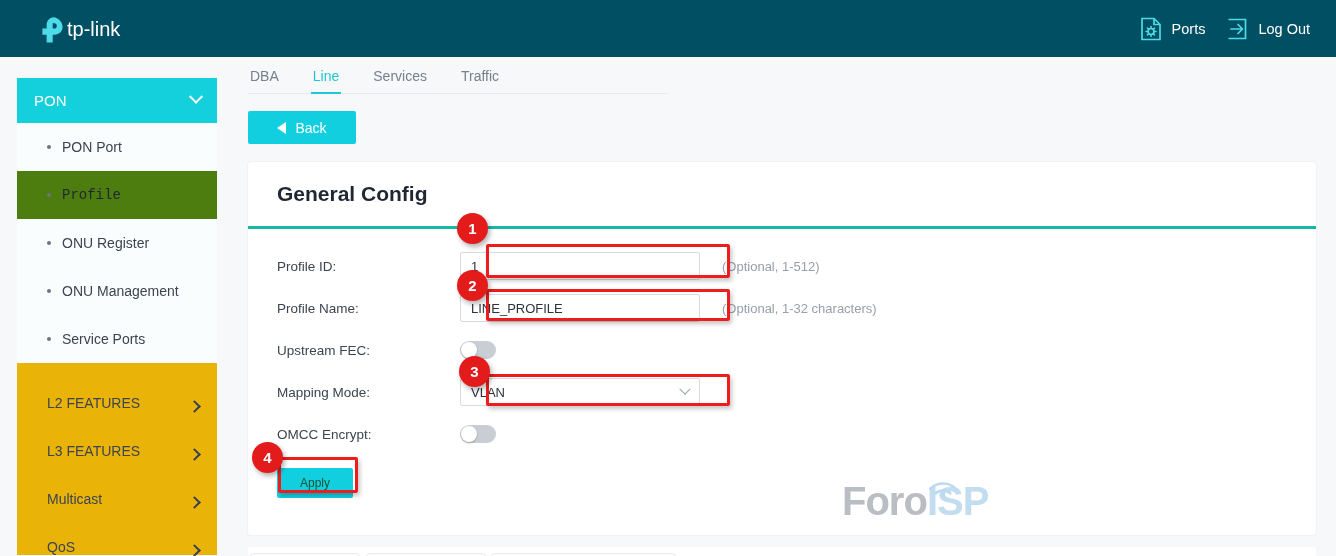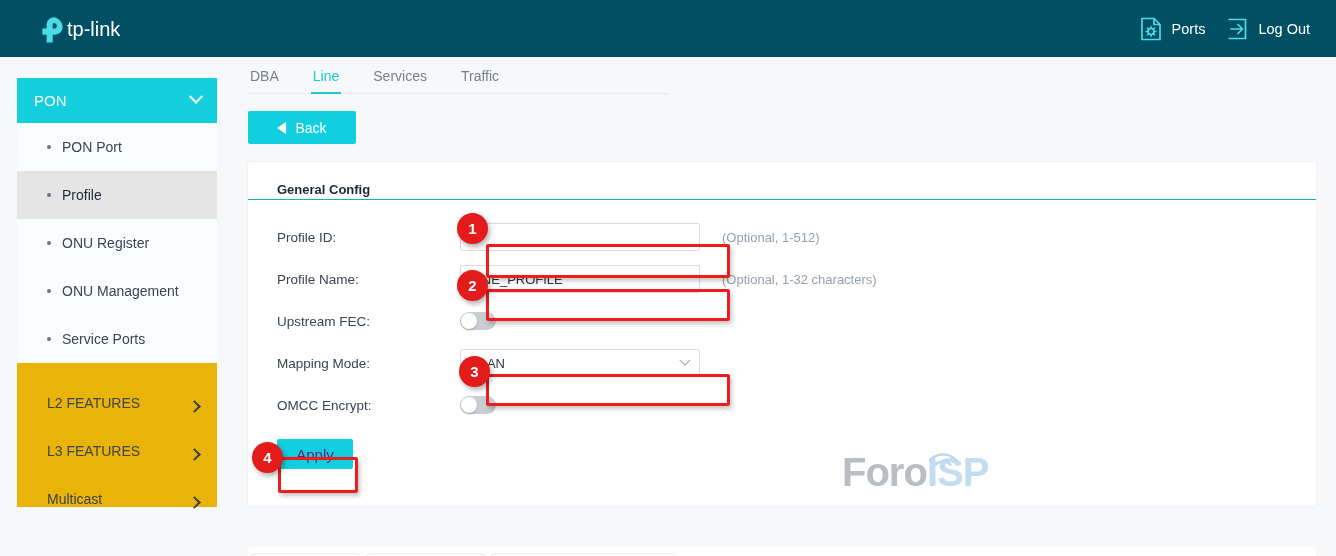--- a/index.html
+++ b/index.html
@@ -43,21 +43,21 @@
   .menu-sub { background: #f8fdfe; }
   .menu-item {
     height: 48px; display: flex; align-items: center;
     padding-left: 30px; font-size: 14px; color: #3b4450;
     cursor: pointer; background: #fafdfe;
   }
   .menu-item .bullet {
     width: 4px; height: 4px; border-radius: 50%;
     background: #6b7480; margin-right: 11px; flex: none;
   }
-  .menu-item.active { background: #e5e5e5; color: #1f2733; }
+  .menu-item.active { background: #4d7c0f; color: #1f2733; font-family: Liberation Mono, monospace; }
   .menu-top {
     height: 48px; display: flex; align-items: flex-end;
     justify-content: space-between; padding: 0 18px 0 30px;
     font-size: 14px; color: #3b4450; background: #eab308; cursor: pointer;
   }
   .chev-right { width: 9px; height: 9px; border-right: 2.4px solid #39414d;
     border-bottom: 2.4px solid #39414d; transform: rotate(-45deg); }
   .chev-down { width: 10px; height: 10px; border-right: 2.6px solid #fff;
     border-bottom: 2.6px solid #fff; transform: rotate(45deg) translate(-3px,-3px); }
 
@@ -86,22 +86,22 @@
     width: 0; height: 0; border-top: 6px solid transparent;
     border-bottom: 6px solid transparent; border-right: 9px solid #ffffff;
   }
 
   .card {
     position: relative; margin-top: 18px; width: 1068px;
     background: #ffffff; border-radius: 3px; padding-bottom: 24px;
     box-shadow: 0 0 0 1px #f0f2f5;
   }
   .card-title {
-    font-size: 13px; font-weight: bold; color: #1f2733;
-    padding: 20px 0 2px 29px; border-bottom: 1px solid #14b8a6;
+    font-size: 21px; font-weight: bold; color: #1f2733;
+    padding: 20px 0 20px 29px; border-bottom: 3px solid #14b8a6;
   }
 
   .form { position: relative; padding-top: 16px; }
   .form-row {
     display: flex; align-items: center; height: 42px; position: relative;
   }
   .form-label {
     width: 212px; padding-left: 29px; font-size: 13.5px; color: #3b4450;
   }
   .field-wrap { position: relative; width: 240px; }
@@ -128,21 +128,21 @@
   }
   .toggle .knob {
     position: absolute; left: 1px; top: 1px; width: 16px; height: 16px;
     border-radius: 50%; background: #ffffff;
     box-shadow: 0 1px 2px rgba(0,0,0,.25);
   }
 
   .apply-row { display: flex; align-items: center; height: 56px; position: relative; }
   .apply-btn {
     margin-left: 29px; width: 76px; height: 30px; background: #12cfe0;
-    color: #701a75; border: none; border-radius: 2px; font-size: 15px;
+    color: #14532d; border: none; border-radius: 2px; font-size: 12px;
     cursor: pointer; font-family: inherit;
   }
 
   
   .hl {
     position: absolute; border: 3px solid #ee1c1c; border-radius: 2px;
     pointer-events: none; box-shadow: 2px 3px 4px rgba(0,0,0,.22);
   }
   
   .badge {
@@ -242,20 +242,24 @@
       <span class="chev-right"></span>
     </div>
     <div class="menu-top">
       <span>L3 FEATURES</span>
       <span class="chev-right"></span>
     </div>
     <div class="menu-top">
       <span>Multicast</span>
       <span class="chev-right"></span>
     </div>
+    <div class="menu-top">
+      <span>QoS</span>
+      <span class="chev-right"></span>
+    </div>
   </div>
 
   <div class="main">
 
     <div class="tabs">
       <div class="tab">DBA</div>
       <div class="tab active">Line</div>
       <div class="tab">Services</div>
       <div class="tab">Traffic</div>
     </div>

